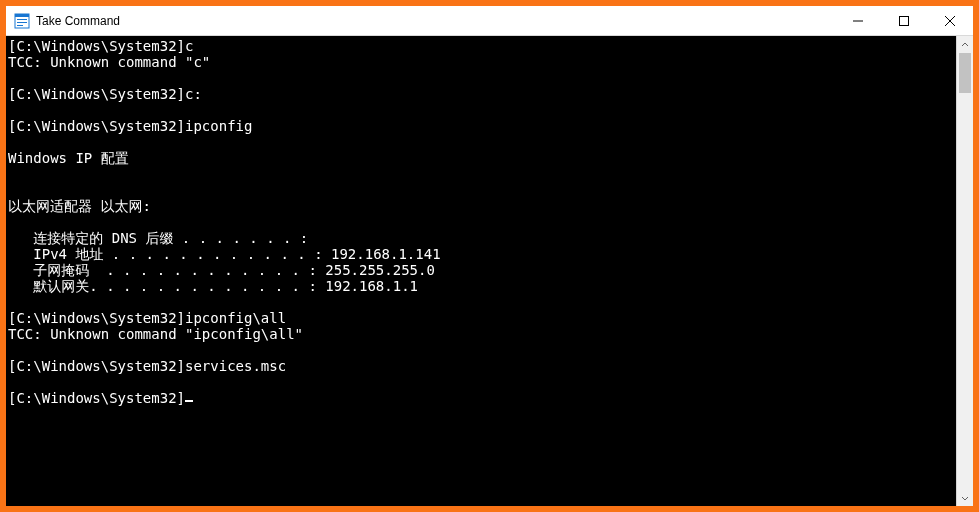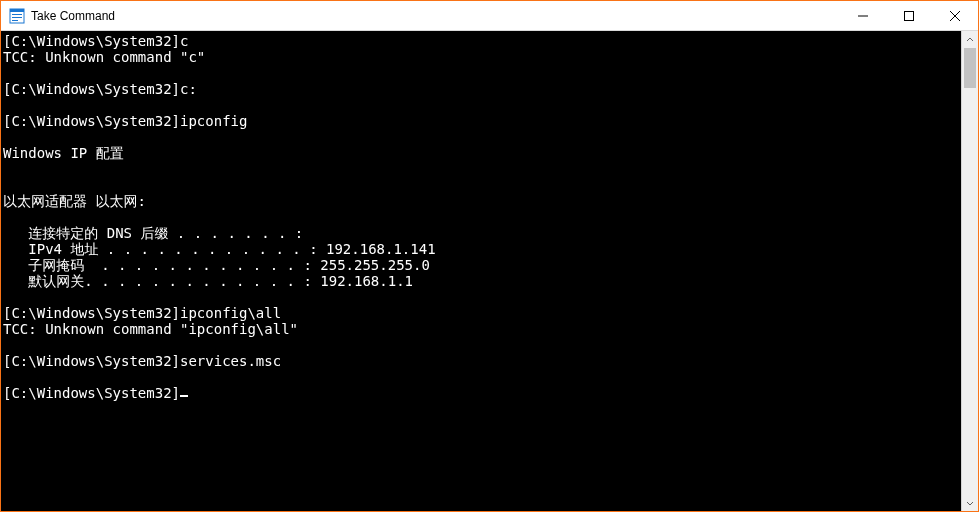--- a/index.html
+++ b/index.html
@@ -1,19 +1,19 @@
 <!DOCTYPE html>
 <html><head>
 <meta charset="utf-8">
 <style>
   * { margin:0; padding:0; box-sizing:border-box; }
   html,body { width:979px; height:512px; overflow:hidden; font-family: "Segoe UI", Tahoma, sans-serif; background:#fff; }
   .window {
     width:979px; height:512px;
-    border:1px solid #f97316;
+    border:6px solid #f97316;
     display:flex; flex-direction:column;
     background:#fff;
   }
   .titlebar {
     height:30px; flex:0 0 30px;
     display:flex; align-items:center;
     background:#ffffff;
     border-bottom:1px solid #d9d9d9;
   }
   .titlebar .app-icon {

